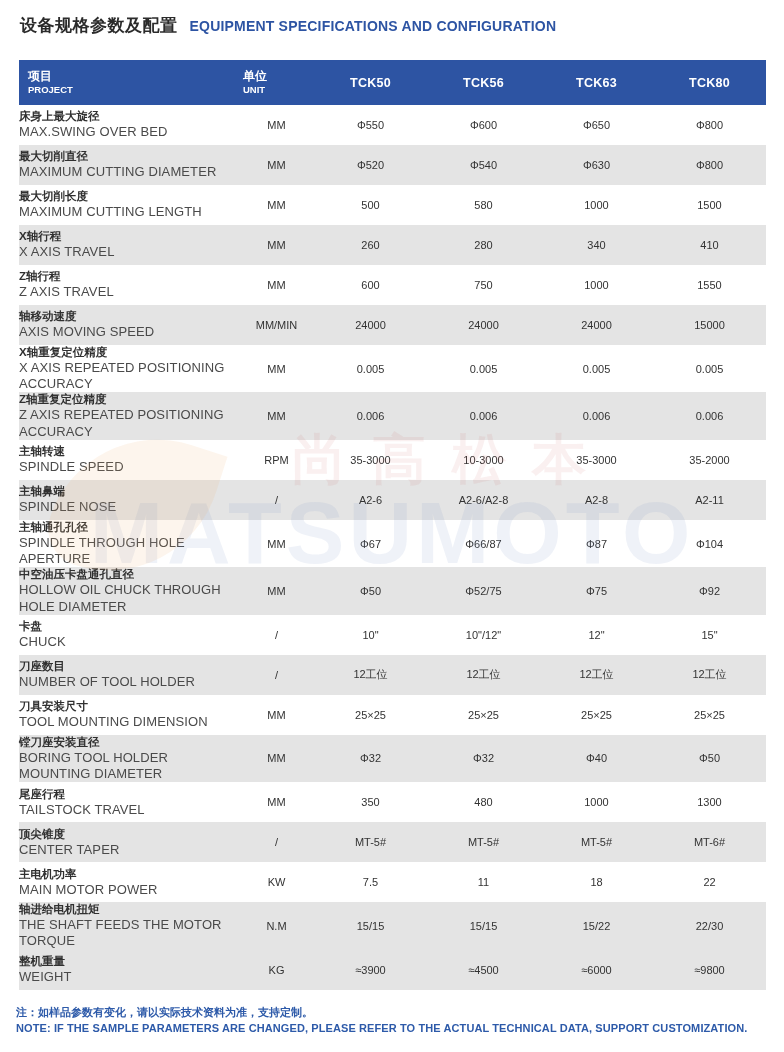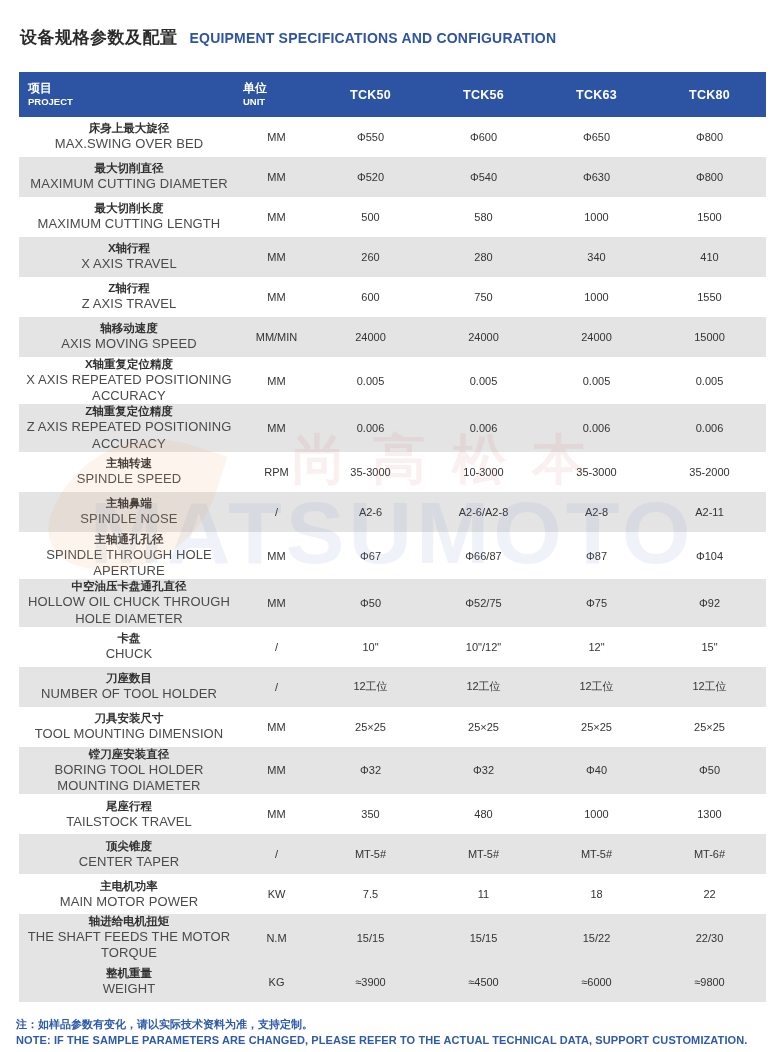--- a/index.html
+++ b/index.html
@@ -12,21 +12,21 @@
   * { box-sizing: border-box; }
   html, body {
     margin: 0; padding: 0;
     width: 784px; height: 1052px;
     background: #ffffff;
     font-family: "Liberation Sans", "DejaVu Sans", sans-serif;
     position: relative;
     overflow: hidden;
   }
   .page-header {
-    padding: 26px 0 0 20px;
+    padding: 14px 0 0 20px;
     position: relative;
     z-index: 1;
   }
   .title-cn {
     font-size: 17px;
     font-weight: bold;
     color: #2b2b2b;
     letter-spacing: 0.5px;
   }
   .title-en {
@@ -56,21 +56,21 @@
   .spec-table th.col-unit { text-align: left; padding-left: 4px; }
   .spec-table th .h-cn { display: block; font-size: 12px; line-height: 1.25; }
   .spec-table th .h-en { display: block; font-size: 9.5px; line-height: 1.2; }
   .spec-table th.col-model { text-align: center; font-size: 12.5px; letter-spacing: 0.3px; }
   .spec-table tbody td {
     height: 40px;
     vertical-align: middle;
     padding: 0;
   }
   .spec-table tbody tr.alt { background: var(--row-gray); }
-  td.cell-label { text-align: center; padding-left: 7px; }
+  td.cell-label { text-align: left; padding-left: 7px; }
   .lbl-cn {
     display: block;
     font-size: 11.5px;
     font-weight: bold;
     color: var(--text-dark);
     line-height: 1.3;
   }
   .lbl-en {
     display: block;
     font-size: 13px;

